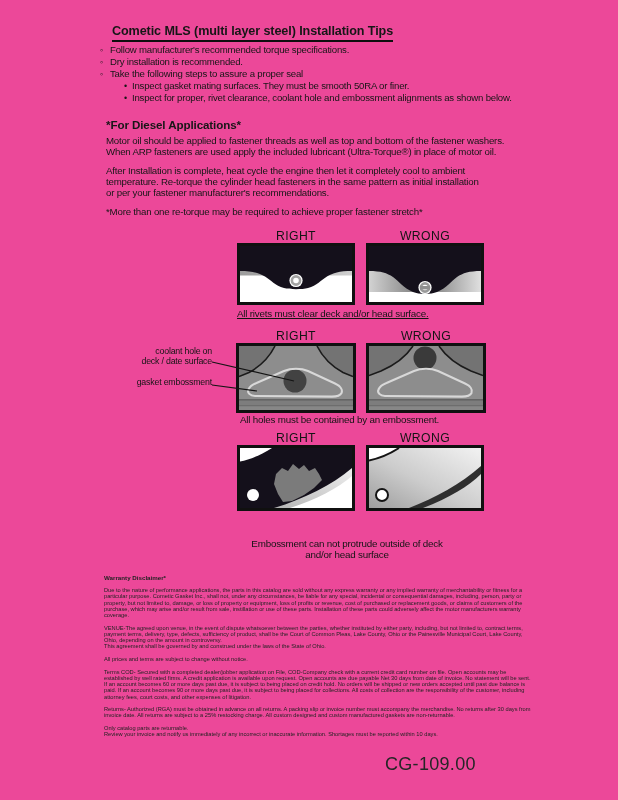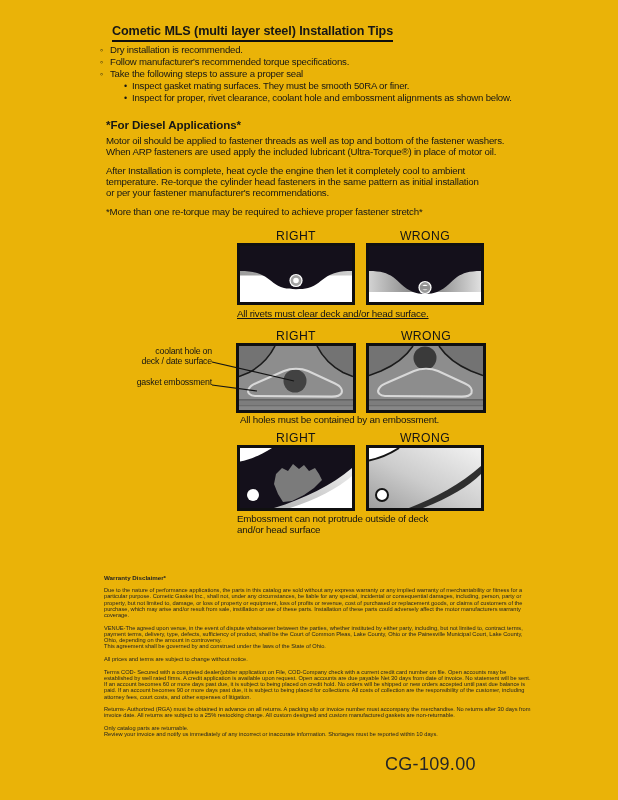--- a/index.html
+++ b/index.html
@@ -1,16 +1,16 @@
 <!DOCTYPE html>
 <html><head>
 <meta charset="utf-8">
 <style>
   html,body{margin:0;padding:0;background:#fff;}
-  .page{position:relative;width:618px;height:800px;background:#eab308;overflow:hidden;
+  .page{position:relative;width:618px;height:800px;background:#ec4899;overflow:hidden;
         font-family:"Liberation Sans", sans-serif;color:#161616;}
   .abs{position:absolute;}
   
   .title{left:112px;top:24px;font-size:12.6px;font-weight:bold;letter-spacing:-.1px;
          border-bottom:2.2px solid #0e0e0e;padding-bottom:2px;display:inline-block;}
   
   .bullets{left:100px;top:44px;width:446px;font-size:9.6px;letter-spacing:-.2px;line-height:12.1px;}
   .bullet{position:relative;padding-left:10px;}
   .bullet::before{content:"\25E6";position:absolute;left:0;top:0;font-size:9px;}
   .subbullet{position:relative;padding-left:32px;}
@@ -32,22 +32,22 @@
   .footer-num{left:385px;top:754px;font-size:18px;letter-spacing:.3px;color:#262626;}
 </style>
 </head>
 <body>
 
 <div class="page">
 
   <div class="abs title">Cometic MLS (multi layer steel) Installation Tips</div>
 
   <div class="abs bullets">
+    <div class="bullet">Follow manufacturer's recommended torque specifications.</div>
     <div class="bullet">Dry installation is recommended.</div>
-    <div class="bullet">Follow manufacturer's recommended torque specifications.</div>
     <div class="bullet">Take the following steps to assure a proper seal</div>
     <div class="subbullet">Inspect gasket mating surfaces.  They must be smooth 50RA or finer.</div>
     <div class="subbullet">Inspect for proper, rivet clearance, coolant hole and embossment alignments as shown below.</div>
   </div>
 
   <div class="abs diesel-h">*For Diesel Applications*</div>
   <div class="abs para p1">
     <div>Motor oil should be applied to fastener threads as well as top and bottom of the fastener washers.</div>
     <div>When ARP fasteners are used apply the included lubricant (Ultra-Torque®) in place of motor oil.</div>
   </div>
@@ -172,21 +172,21 @@
             <stop offset="1" stop-color="#9e9e9e"></stop>
         </linearGradient>
       </defs>
       <rect width="112" height="60" fill="url(#g5)"></rect>
       <path d="M0,0 H30 C20,6.5 10,10.5 0,12.5 Z" fill="#ffffff"></path>
       <path d="M30,0 C20,6.5 10,10.5 0,12.5" fill="none" stroke="#141414" stroke-width="2"></path>
       <path d="M112,18 C92,36 66,50 40,60 L54,60 C80,50 100,38 112,26 Z" fill="#2f2f2f"></path>
       <circle cx="13" cy="47" r="6" fill="#ffffff" stroke="#141414" stroke-width="2"></circle>
     </svg>
   </div>
-  <div class="abs caption" style="left:237px;top:513px;width:220px;">Embossment can not protrude outside of deck and/or head surface</div>
+  <div class="abs caption" style="left:237px;top:538px;width:220px;text-align:center;">Embossment can not protrude outside of deck and/or head surface</div>
 
   <div class="abs disc">
     <h3>Warranty Disclaimer*</h3>
     <p>Due to the nature of performance applications, the parts in this catalog are sold without any express warranty or any implied warranty of merchantability or fitness for a particular purpose.  Cometic Gasket Inc., shall not, under any circumstances, be liable for any special, incidental or consequential damages, including, person, party or property, but not limited to, damage, or loss of property or equipment, loss of profits or revenue, cost of purchased or replacement goods, or claims of customers of the purchase, which may arise and/or result from sale, instillation or use of these parts.  Installation of these parts could adversely affect the motor manufacturers warranty coverage.</p>
     <p class="tight">VENUE-The agreed upon venue, in the event of dispute whatsoever between the parties, whether instituted by either party, including, but not limited to, contract terms, payment terms, delivery, type, defects, sufficiency of product, shall be the Court of Common Pleas, Lake County, Ohio or the Painesville Municipal Court, Lake County, Ohio, depending on the amount in controversy.</p>
     <p>This agreement shall be governed by and construed under the laws of the State of Ohio.</p>
     <p>All prices and terms are subject to change without notice.</p>
     <p>Terms COD- Secured with a completed dealer/jobber application on File, COD-Company check with a current credit card number on file.  Open accounts may be established by well rated firms.  A credit application is available upon request.  Open accounts are due payable Net 30 days from date of invoice.  No statement will be sent.  If an account becomes 60 or more days past due, it is subject to being placed on credit hold.  No orders will be shipped or new orders accepted until past due balance is paid.  If an account becomes 90 or more days past due, it is subject to being placed for collections.  All costs of collection are the responsibility of the customer, including attorney fees, court costs, and other expenses of litigation.</p>
     <p>Returns- Authorized (RGA) must be obtained in advance on all returns.  A packing slip or invoice number must accompany the merchandise.  No returns after 30 days from invoice date.  All returns are subject to a 25% restocking charge.  All custom designed and custom manufactured gaskets are non-returnable.</p>
     <p class="tight">Only catalog parts are returnable.</p>

